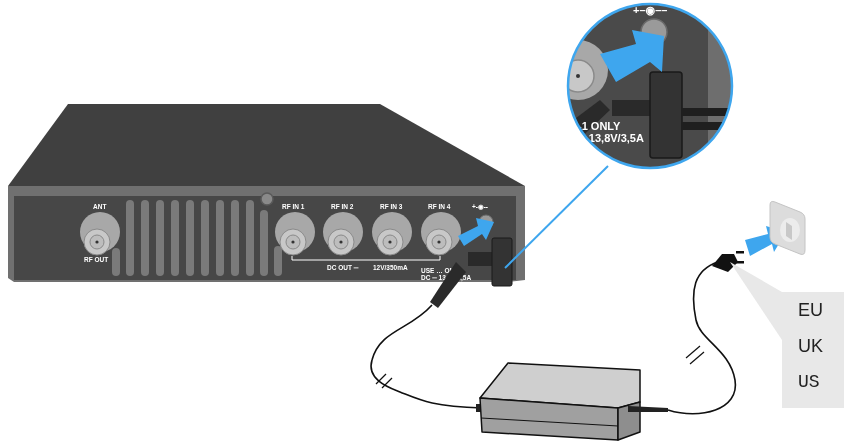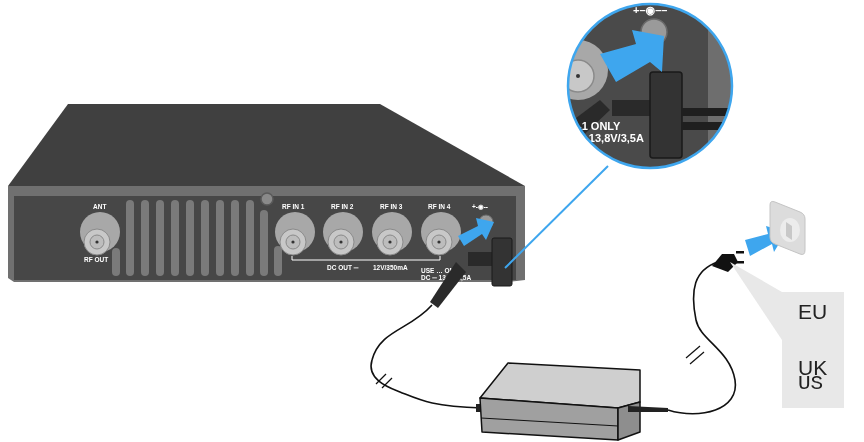--- a/index.html
+++ b/index.html
@@ -1,21 +1,21 @@
 <!DOCTYPE html>
 <html><head>
   <meta charset="utf-8">
   <style>
     html, body { margin: 0; padding: 0; background: #ffffff; }
     body { width: 864px; height: 442px; overflow: hidden; position: relative; font-family: "Liberation Sans", sans-serif; }
     #stage { position: absolute; left: 0; top: 0; width: 864px; height: 442px; }
     .lbl-small { font-family: "Liberation Sans", sans-serif; font-weight: bold; fill: #ffffff; font-size: 6.5px; }
     .lbl-zoom { font-family: "Liberation Sans", sans-serif; font-weight: bold; fill: #ffffff; font-size: 11px; }
     .region-label { position: absolute; left: 782px; top: 292px; width: 62px; height: 116px; background: #e8e8e8; }
-    .region-text { position: absolute; left: 798px; font-family: "Liberation Sans", sans-serif; font-size: 21px; color: #222; }
+    .region-text { position: absolute; left: 798px; font-family: "Liberation Sans", sans-serif; font-size: 18px; color: #222; }
   </style>
 </head>
 <body>
 
 <svg id="stage" viewBox="0 0 864 442" xmlns="http://www.w3.org/2000/svg">
 
   <g>
 
     <polygon points="68,104 380,104 525,186 8,186" fill="#404040"></polygon>
 
@@ -157,14 +157,14 @@
   <polygon points="745,240 768,234 766,226 786,232 774,252 772,244 750,256" fill="#3ea6ee"></polygon>
   <g>
     <path d="M770,205 Q770,200 775,202 L800,212 Q805,214 805,219 L805,250 Q805,256 800,254 L775,244 Q770,242 770,237 Z" fill="#dcdcdc" stroke="#c4c4c4"></path>
     <ellipse cx="790" cy="230" rx="10" ry="12" fill="#ececec"></ellipse>
     <path d="M786,222 L792,226 L792,240 L786,236 Z" fill="#c8c8c8"></path>
   </g>
 </svg>
 
 <div class="region-label"></div>
 <div class="region-text" style="top:300px;">EU</div>
-<div class="region-text" style="top:356px;">UK</div>
+<div class="region-text" style="top:336px;">UK</div>
 <div class="region-text" style="top:372px;font-family:Liberation Mono, monospace;">US</div>
 
 </body></html>

